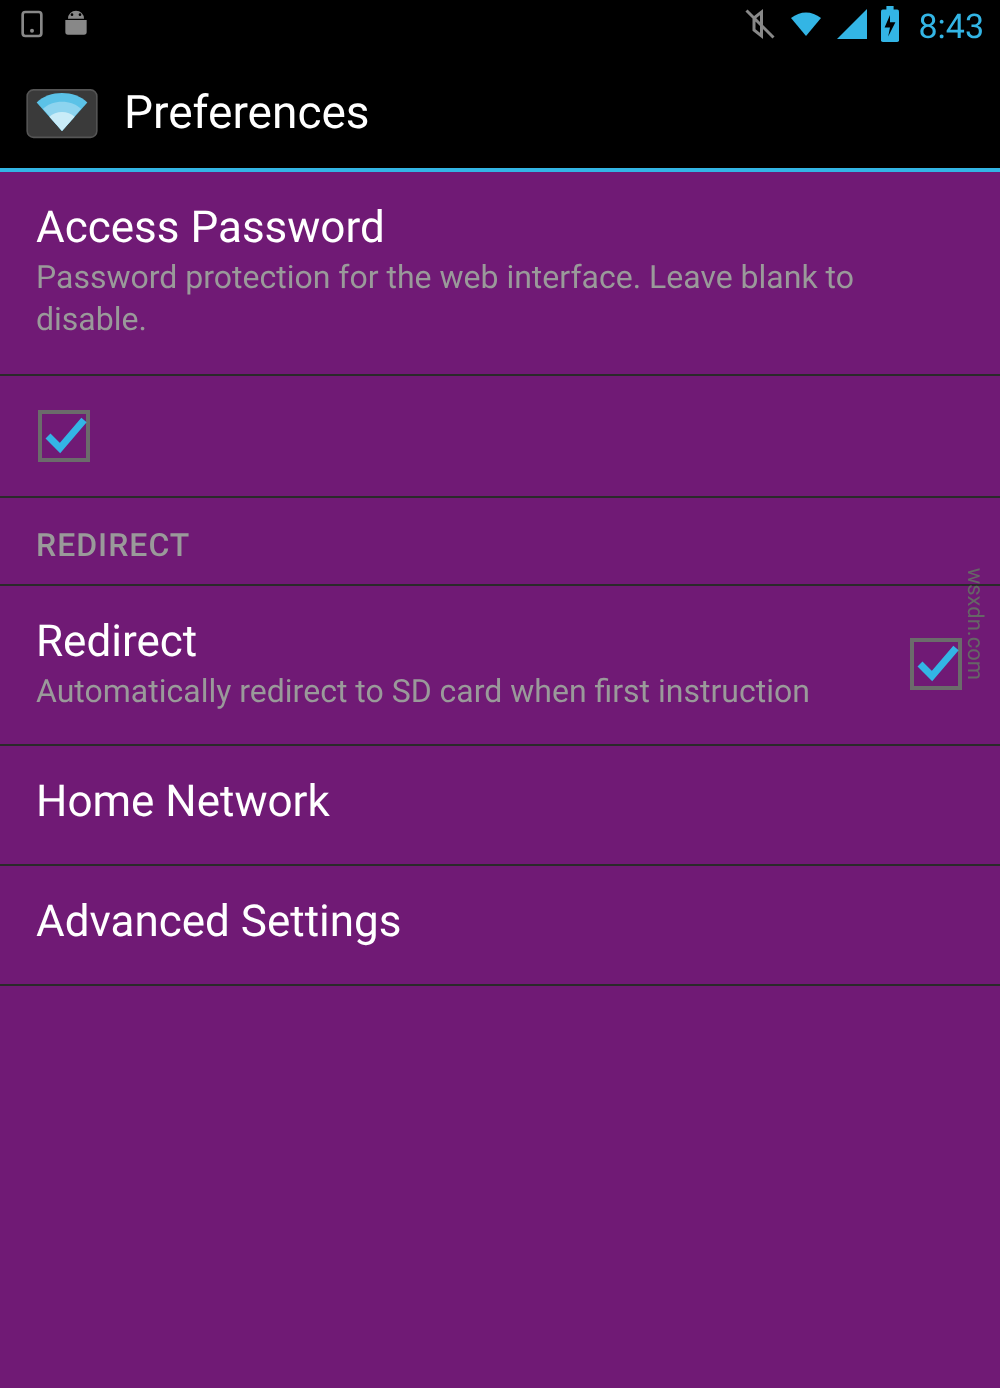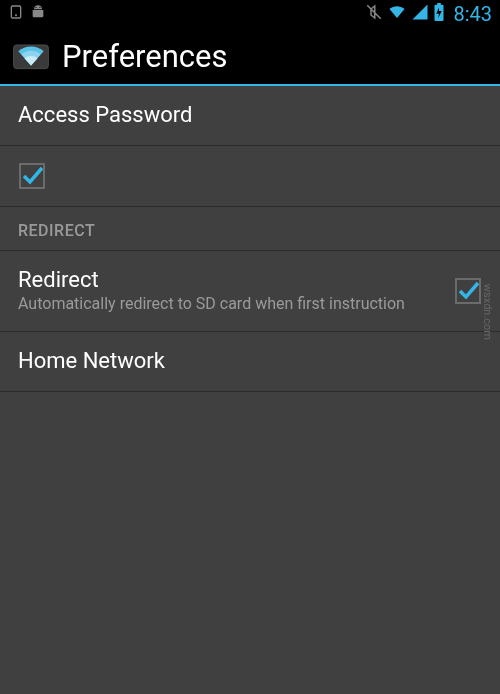--- a/index.html
+++ b/index.html
@@ -30,46 +30,46 @@
       align-items: center;
     }
     .status-right {
       margin-left: auto;
       display: flex;
       gap: 4px;
       align-items: center;
     }
     .status-clock {
       color: #33b5e5;
-      font-size: 20px;
+      font-size: 17px;
       margin-left: 4px;
     }
     .action-bar {
       height: 58px;
       background: #000;
       display: flex;
       align-items: center;
       padding: 0 12px;
       border-bottom: 2px solid #33b5e5;
       gap: 12px;
     }
     .app-icon {
       width: 38px;
       height: 38px;
       display: flex;
       align-items: center;
       justify-content: center;
     }
     .action-title {
-      font-size: 31px;
+      font-size: 23px;
       font-weight: 400;
       color: #fff;
     }
     .content {
-      background: #404040;
+      background: #701a75;
       height: calc(694px - 28px - 58px);
       overflow-y: auto;
     }
     .pref-item {
       padding: 16px 18px;
       border-bottom: 1px solid #2a2a2a;
       display: flex;
       align-items: center;
       gap: 12px;
     }
@@ -172,20 +172,21 @@
     </svg>
   </span>
   <div class="action-title">Preferences</div>
 </div>
 
 <div class="content">
 
   <div class="pref-item">
     <div class="pref-text">
       <div class="pref-title">Access Password</div>
+      <div class="pref-summary">Password protection for the web interface. Leave blank to disable.</div>
     </div>
   </div>
 
   <div class="pref-item">
     <span class="checkbox">
       <svg width="28" height="28" viewBox="0 0 28 28">
           <rect x="2" y="2" width="24" height="24" fill="none" stroke="#6b6b6b" stroke-width="2"></rect>
           <path d="M6 14 L12 20 L24 6" stroke="#33b5e5" stroke-width="3.5" fill="none"></path>
         </svg>
     </span>
@@ -206,16 +207,21 @@
     </span>
   </div>
 
 
   <div class="pref-item">
     <div class="pref-text">
       <div class="pref-title">Home Network</div>
     </div>
   </div>
 
+  <div class="pref-item">
+    <div class="pref-text">
+      <div class="pref-title">Advanced Settings</div>
+    </div>
+  </div>
 
 </div>
 
 <div class="watermark">wsxdn.com</div>
 
 </body></html>

